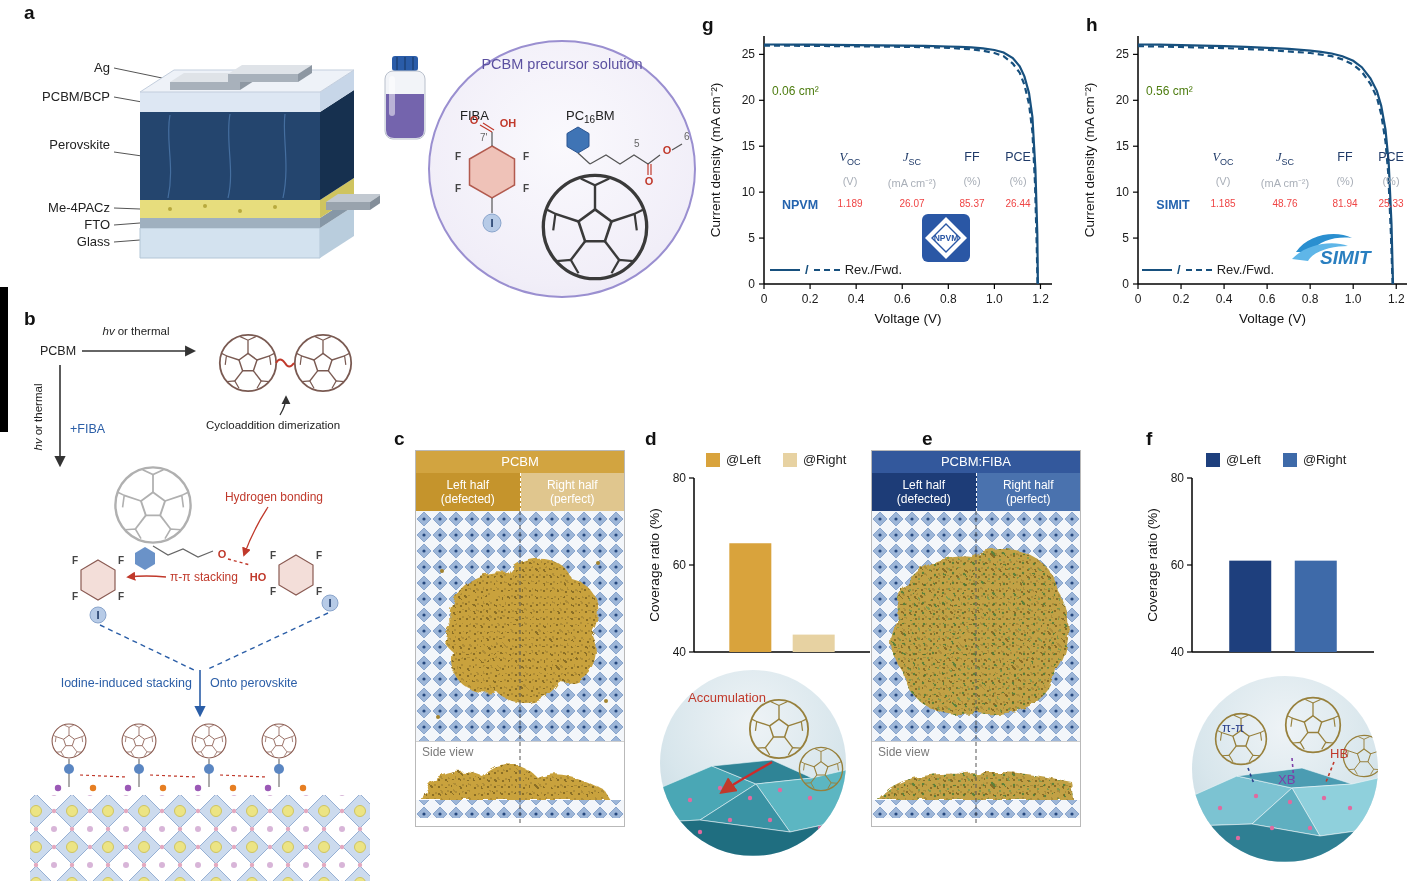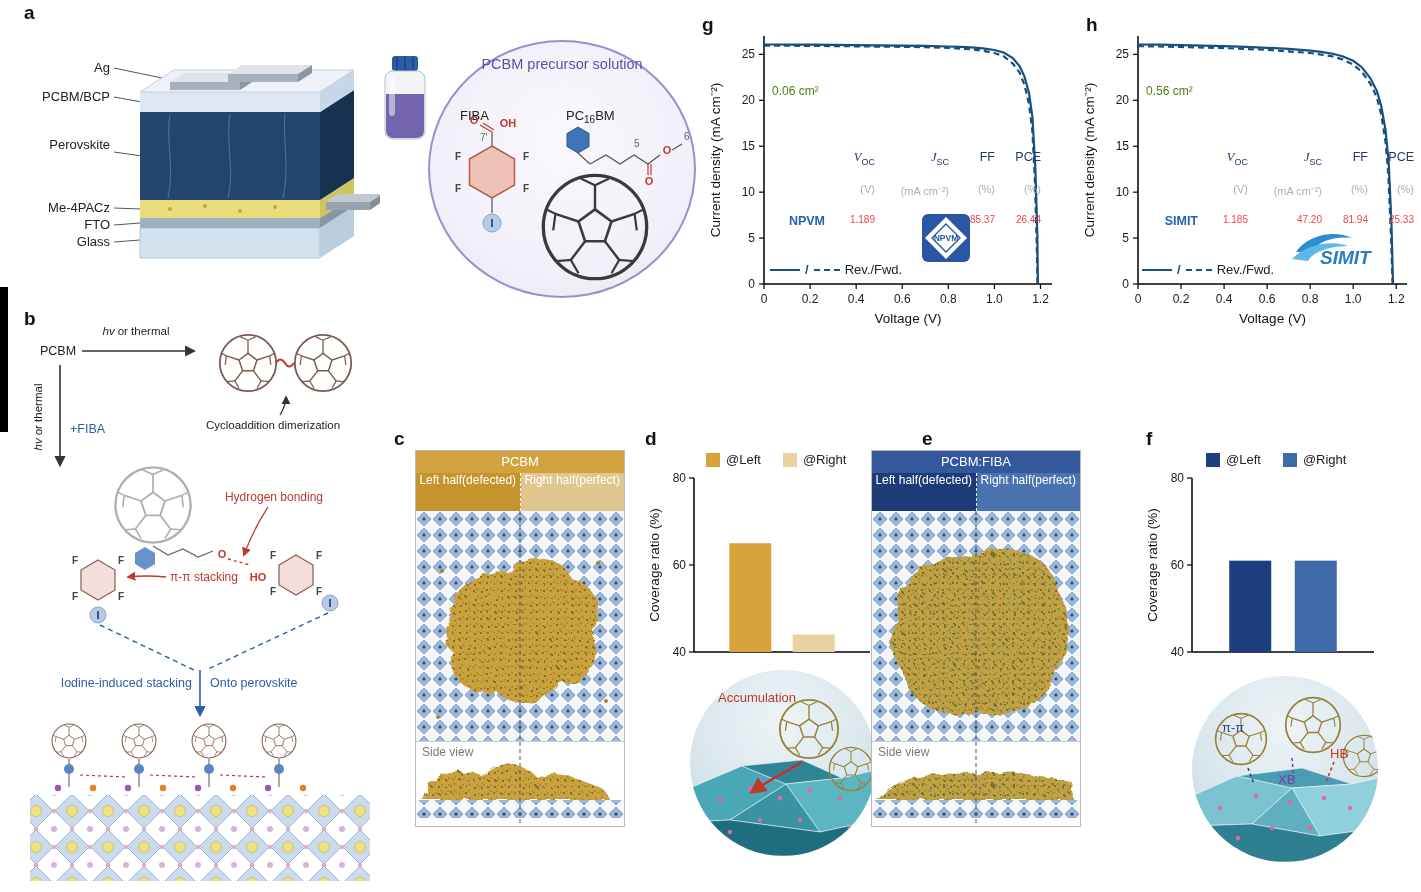--- a/index.html
+++ b/index.html
@@ -11,35 +11,35 @@
   .layerlab{position:absolute;left:18px;width:92px;text-align:right;font-size:13px;color:#222;}
   .blackbar{position:absolute;left:0;top:287px;width:8px;height:145px;background:#000;}
   
   .ellipse{position:absolute;left:428px;top:40px;width:264px;height:254px;border:2px solid #9a8fd0;border-radius:50%;
            background:radial-gradient(circle at 50% 40%, #faf9fd 0%, #f1eef8 70%, #e7e3f3 100%);}
   .soltitle{position:absolute;left:0;right:0;top:14px;text-align:center;color:#5b50a0;font-size:14.5px;}
   
   .simpanel{position:absolute;width:210px;border:1px solid #b9b9b9;background:#fff;box-sizing:border-box;}
   .simtitle{height:22px;line-height:22px;text-align:center;color:#fff;font-size:13px;}
   .simheads{display:flex;height:38px;}
-  .simhead{flex:1;color:#fff;font-size:12px;display:flex;flex-direction:row;align-items:flex-start;justify-content:center;line-height:1.2;}
+  .simhead{flex:1;color:#fff;font-size:12px;display:flex;flex-direction:column;align-items:center;justify-content:center;line-height:1.2;}
   .simimg{height:230px;position:relative;}
   .simside{height:84px;position:relative;border-top:1px solid #cfcfcf;}
   .sidelabel{position:absolute;left:6px;top:3px;font-size:12px;color:#7a7a7a;z-index:2;}
   
   .legend{position:absolute;display:flex;align-items:center;gap:6px;font-size:13px;color:#222;}
   .sw{width:14px;height:14px;display:inline-block;}
   .lg{margin-right:16px;}
   
   .inset{position:absolute;width:186px;height:186px;border-radius:50%;overflow:hidden;
          background:radial-gradient(circle at 50% 28%, #eef3f6 0%, #d8e6ec 55%, #bfd4dd 100%);}
   .insetlabel{position:absolute;font-size:13px;z-index:2;}
   .red{color:#c0392b;} .purple{color:#7d3fa8;} .navy{color:#2b3f8c;}
   
-  .jvtable{position:absolute;display:grid;grid-template-columns:50px 50px 74px 46px 46px;row-gap:16px;font-size:12.5px;text-align:right;}
+  .jvtable{position:absolute;display:grid;grid-template-columns:50px 50px 74px 46px 46px;row-gap:8px;font-size:12.5px;text-align:center;}
   .jvh{color:#1f3a68;}
   .jvh sub{font-size:9px;}
   .sym{font-family:"Liberation Serif",serif;font-style:italic;}
   .unit{color:#a9afb8;font-size:11px;}
   .val{color:#ef4444;font-size:10px;}
   .devname{color:#2463ae;font-size:12.5px;font-weight:700;}
   .jvlegend{position:absolute;display:flex;align-items:center;gap:5px;color:#222;font-size:13px;}
   .seg{display:inline-block;height:0;border-top:2.4px solid #17507e;width:30px;}
   .seg.dash{border-top-style:dashed;width:26px;}
   .slash{color:#17507e;font-weight:700;}
@@ -372,21 +372,21 @@
       <line x1="48" y1="204" x2="43" y2="204" stroke="#000" stroke-width="1.2"></line>
       <text x="40" y="208" class="tick" text-anchor="end">40</text>
       <line x1="48" y1="117" x2="43" y2="117" stroke="#000" stroke-width="1.2"></line>
       <text x="40" y="121" class="tick" text-anchor="end">60</text>
       <line x1="48" y1="30" x2="43" y2="30" stroke="#000" stroke-width="1.2"></line>
       <text x="40" y="34" class="tick" text-anchor="end">80</text>
       <text class="axlabel" text-anchor="middle" transform="translate(13,117) rotate(-90)">Coverage ratio (%)</text>
       <rect x="83.32" y="95.25" width="42" height="108.75" fill="#d9a33c"></rect>
       <rect x="146.68" y="186.6" width="42" height="17.400000000000006" fill="#e7d2a2"></rect>
     </svg>
-  <div class="inset" style="left:690px;top:670px">
+  <div class="inset" style="left:660px;top:670px">
     <svg width="186" height="186">
       <g stroke="#e8f4f6" stroke-width="0.6">
         <polygon points="0,118 52,96 96,114 40,150 0,152" fill="#4aa7b5"></polygon>
         <polygon points="52,96 112,90 152,108 96,114" fill="#2f8496"></polygon>
         <polygon points="96,114 152,108 186,100 186,150 130,162" fill="#5cb6c2"></polygon>
         <polygon points="40,150 96,114 130,162" fill="#3a93a4"></polygon>
         <polygon points="0,152 40,150 130,162 186,150 186,186 0,186" fill="#1f6e80"></polygon>
       </g>
       <g fill="#e06a9f">
         <circle cx="30" cy="130" r="2.2"></circle>
@@ -601,21 +601,21 @@
     <span class="jvh"><span class="sym">J</span><sub>SC</sub></span>
     <span class="jvh">FF</span>
     <span class="jvh">PCE</span>
     <span></span>
     <span class="unit">(V)</span>
     <span class="unit">(mA cm⁻²)</span>
     <span class="unit">(%)</span>
     <span class="unit">(%)</span>
     <span class="devname">SIMIT</span>
     <span class="val">1.185</span>
-    <span class="val">47.20</span>
+    <span class="val">48.76</span>
     <span class="val">81.94</span>
     <span class="val">25.33</span>
   </div>
   <div class="jvlegend" style="left:1142px;top:262px">
     <span class="seg solid"></span>
       <span class="slash">/</span>
       <span class="seg dash"></span>
     <span>Rev./Fwd.</span>
   </div>
   <div class="abs" style="left:1288px;top:226px">

